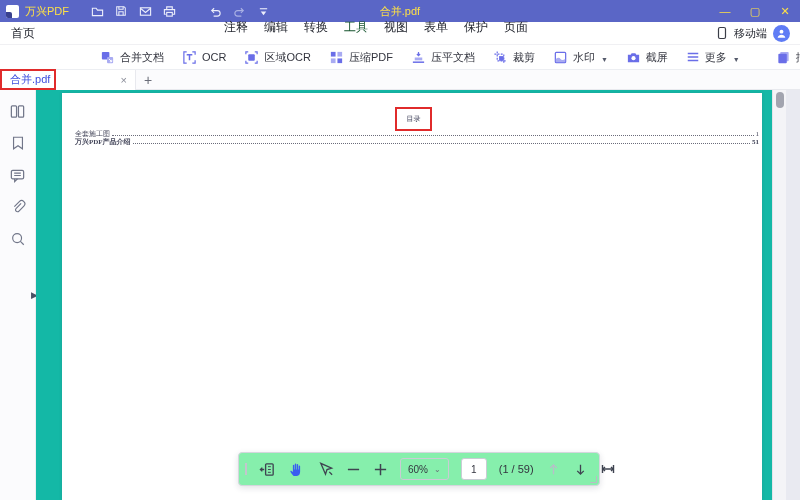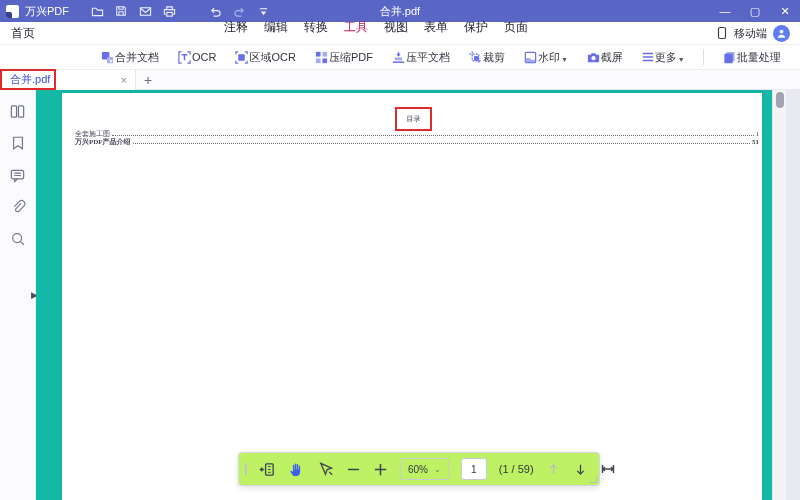--- a/index.html
+++ b/index.html
@@ -1,44 +1,44 @@
 <!DOCTYPE html>
 <html><head>
 <meta charset="utf-8">
 <style>
   * { margin:0; padding:0; box-sizing:border-box; }
   html,body { width:800px; height:500px; overflow:hidden; }
   body { font-family:"Liberation Sans","DejaVu Sans",sans-serif; position:relative; background:#e9eaf1; font-size:12px; color:#2b2e3a; }
 
   
-  .titlebar { position:absolute; left:0; top:0; width:800px; height:22px; background:#5a66c6; display:flex; align-items:center; color:#ffffff; }
+  .titlebar { position:absolute; left:0; top:0; width:800px; height:22px; background:#5a66c6; display:flex; align-items:center; color:#fde047; }
   .logo { width:13px; height:13px; background:#fff; border-radius:2px; margin:0 6px 0 6px; position:relative; }
   .logo::after { content:""; position:absolute; left:0; bottom:0; width:6px; height:6px; background:#39418f; border-radius:0 2px 0 2px; }
   .appname { font-size:11px; margin-right:16px; }
   .tb-ic { width:24px; height:16px; display:flex; align-items:center; justify-content:center; cursor:pointer; }
   .tb-ic svg { stroke:#eceefb; fill:none; stroke-width:1.2; }
   .tb-ic.dim svg { stroke:#aab1e4; }
   .tb-gap { width:22px; }
   .win-title { position:absolute; left:0; right:0; text-align:center; font-size:11px; pointer-events:none; }
   .winctl { margin-left:auto; display:flex; height:22px; }
   .winctl div { width:30px; height:22px; display:flex; align-items:center; justify-content:center; font-size:11px; cursor:pointer; }
 
   
   .menubar { position:absolute; left:0; top:22px; width:800px; height:23px; background:#ffffff; display:flex; align-items:center; border-bottom:1px solid #f0f0f3; }
   .menu-left { display:flex; gap:24px; padding-left:10px;flex-direction:column; }
   .menu-center { display:flex; gap:14px; margin:0 auto; }
   .menu-item { font-size:12px; color:#23262f; cursor:pointer; padding:3px 1px; }
-  .menu-item.active { color:#be185d; border-bottom:2px solid #0f172a; padding-bottom:13px; }
+  .menu-item.active { color:#14532d; border-bottom:2px solid #0f172a; padding-bottom:13px; }
   .menu-right { display:flex; align-items:center; gap:6px; padding-right:10px;font-family:Liberation Mono, monospace; }
   .mobile-lbl { font-size:11px; color:#23262f; }
   .avatar { width:17px; height:17px; border-radius:50%; background:#5f7cf5; display:flex; align-items:center; justify-content:center; }
 
   
   .toolbar { position:absolute; left:0; top:45px; width:800px; height:25px; background:#fff; display:flex; align-items:center; gap:18px; padding-left:100px; border-bottom:1px solid #eceef2; }
-  .tool-btn { display:flex; align-items:center; cursor:pointer; font-size:11px; color:#33353f; white-space:nowrap;justify-content:space-between; }
+  .tool-btn { display:flex; align-items:center; gap:5px; cursor:pointer; font-size:11px; color:#33353f; white-space:nowrap;justify-content:space-between; }
   .tool-btn svg { flex:none; }
   .caret { font-size:7px; color:#555a6b; margin-left:1px; transform:translateY(2px); }
   .vdiv { width:1px; height:16px; background:#dcdee5; }
 
   
   .tabbar { position:absolute; left:0; top:70px; width:800px; height:20px; background:#fbfbfd; border-bottom:1px solid #e8e9ee; display:flex; align-items:center; }
   .tab { width:136px; height:20px; display:flex; align-items:center; background:#fff; border-right:1px solid #e8e9ee; position:relative; cursor:pointer; }
   .tab-label { font-size:11px; color:#3d4ede; padding-left:10px; }
   .tab-close { margin-left:auto; color:#8a8d99; font-size:11px; padding:0 8px; cursor:pointer; }
   .tab-add { color:#6a6d79; font-size:14px; padding:0 8px; cursor:pointer; }
@@ -55,21 +55,21 @@
   .page { position:absolute; left:26px; top:3px; width:700px; height:407px; background:#ffffff; box-shadow:0 0 3px rgba(60,64,90,.18); }
   .heading-wrap { position:absolute; left:333px; top:14px; width:37px; height:24px; border:2px solid #e02b2b; display:flex; align-items:center; justify-content:center; }
   .heading { font-size:7px; color:#3f415a; font-family:"Liberation Serif","DejaVu Serif",serif; }
   .toc-row { position:absolute; left:13px; width:684px; display:flex; align-items:flex-end; font-size:7px; color:#44465a; font-family:"Liberation Serif","DejaVu Serif",serif; line-height:8px; }
   .toc-leader { flex:1; border-bottom:1px dotted #6a6c7a; margin:0 2px 2px 2px; }
 
   .scrollbar { position:absolute; right:0; top:0; width:14px; height:410px; background:#f4f4f7; border-left:1px solid #e4e4e9; }
   .scroll-thumb { position:absolute; left:3px; top:2px; width:8px; height:16px; background:#a2a4af; border-radius:4px; cursor:grab; }
 
   
-  .floatbar { position:absolute; left:238px; top:362px; width:362px; height:34px; background:#bef264; border:1px solid #d4d6dd; border-radius:4px; box-shadow:0 2px 6px rgba(40,44,70,.14); display:flex; align-items:center; gap:12px; padding:0 10px 0 6px; }
+  .floatbar { position:absolute; left:238px; top:362px; width:362px; height:34px; background:#86efac; border:1px solid #d4d6dd; border-radius:4px; box-shadow:0 2px 6px rgba(40,44,70,.14); display:flex; align-items:center; gap:12px; padding:0 10px 0 6px; }
   .drag-handle { width:5px; height:12px; border-left:1px solid #c3c5cd; border-right:1px solid #c3c5cd; cursor:grab; }
   .fb-ic { width:20px; height:20px; display:flex; align-items:center; justify-content:center; cursor:pointer; }
   .fb-ic svg { stroke:#3e4350; fill:none; stroke-width:1.4; }
   .zoom-select { display:flex; align-items:center; gap:6px; border:1px solid #c9ccd4; border-radius:3px; height:22px; padding:0 7px; font-size:10px; color:#33353f; cursor:pointer; }
   .zoom-caret { font-size:8px; color:#6a6d79; }
   .page-input { width:26px; height:22px; border:1px solid #c9ccd4; border-radius:3px; text-align:center; font-size:10px; color:#33353f; font-family:"Liberation Sans",sans-serif; }
   .page-count { font-size:11px; color:#33353f; white-space:nowrap;text-align:right; }
   .resize-corner { position:absolute; right:2px; bottom:2px; width:7px; height:7px; border-right:1px solid #b9bcc6; border-bottom:1px solid #b9bcc6; }
 </style>
 </head>

